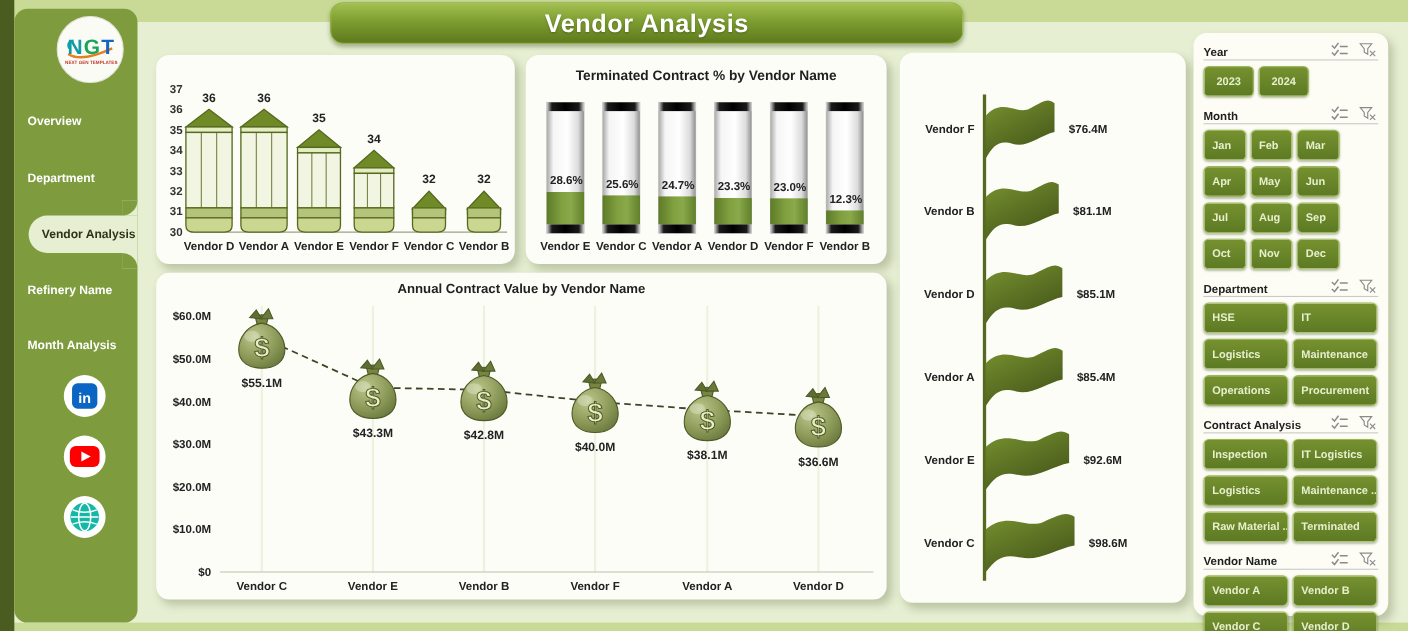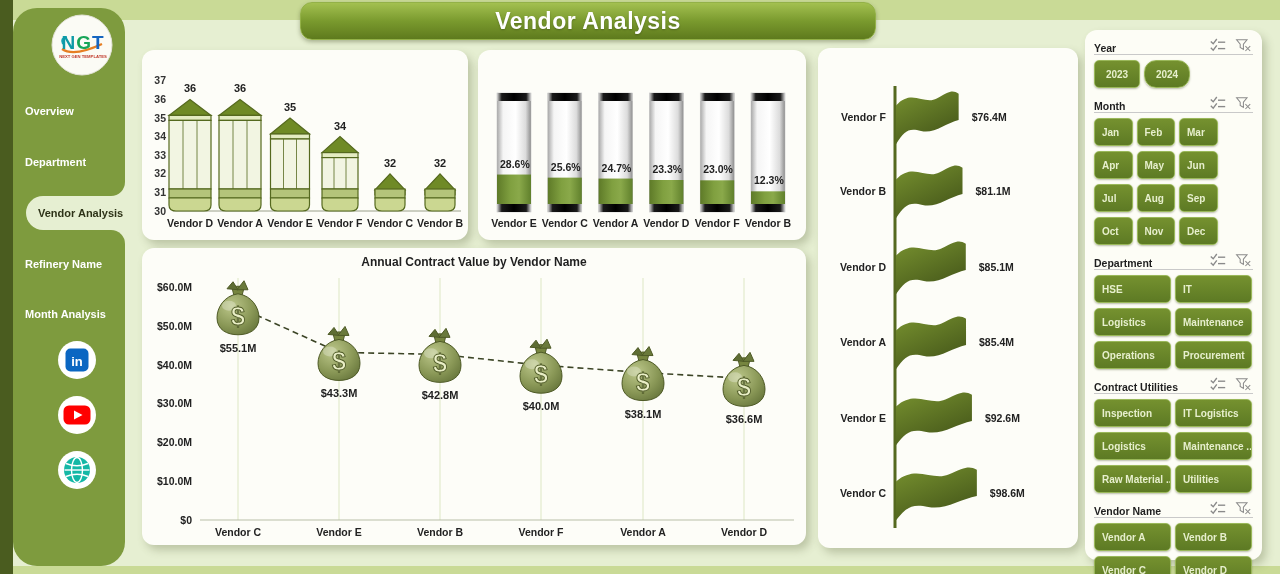--- a/index.html
+++ b/index.html
@@ -1,20 +1,20 @@
 <!DOCTYPE html>
 <html><head>
 <meta charset="utf-8">
 <style>
   * { margin:0; padding:0; box-sizing:border-box; }
   html,body { width:1280px; height:574px; overflow:hidden; }
   body { position:relative; background:#c9da96; font-family:"Liberation Sans",sans-serif; }
   #main-bg { position:absolute; left:0; top:20px; width:1280px; height:546px; background:#e6efd2; }
   #side-strip { position:absolute; left:0; top:0; width:13px; height:574px; background:#4a5c1f; }
-  #sidebar { position:absolute; left:13px; top:8px; width:112px; height:558px; background:#7e9b3e; border-radius:24px; }
+  #sidebar { position:absolute; left:13px; top:8px; width:112px; height:558px; background:#7e9b3e; border-radius:12px; }
   #logo-wrap { position:absolute; left:25px; top:5px; width:88px; height:66px; display:flex; justify-content:center; }
   .nav-item { position:absolute; left:0; width:96px; height:34px; display:flex; align-items:center; padding-left:12px;
               color:#ffffff; font-weight:bold; font-size:11px; cursor:pointer; }
   .nav-item.active { left:13px; width:99px; background:#e6efd2; border-top-left-radius:17px; border-bottom-left-radius:17px;
                      color:#2e3318; }
   .tab-curve { position:absolute; right:0; width:14px; height:14px; background:#e6efd2; }
   .tab-curve::before { content:''; position:absolute; inset:0; background:#7e9b3e; }
   .tab-curve.top::before { border-bottom-right-radius:14px; }
   .tab-curve.bot::before { border-top-right-radius:14px; }
   .social { position:absolute; left:44px; width:40px; height:40px; }
@@ -179,20 +179,21 @@
           <line x1="20" y1="21" x2="20" y2="15.200000000000003" stroke="#55691f" stroke-width="0.8"></line>
           <rect x="0" y="15.200000000000003" width="30" height="9" fill="#b4c47a" stroke="#55691f" stroke-width="1.2"></rect>
           <path d="M0 24.200000000000003 L30 24.200000000000003 L30 31.200000000000003 Q30 37.2 23 37.2 L7 37.2 Q0 37.2 0 31.200000000000003 Z" fill="#cbd791" stroke="#55691f" stroke-width="1.2"></path>
         </g>
         <text x="298" y="116.8" text-anchor="middle" font-size="11" font-weight="bold" fill="#222">32</text>
         <text x="298" y="177" text-anchor="middle" font-size="10.5" font-weight="bold" fill="#222">Vendor B</text>
       </svg></div>
 </div>
 
 <div id="card-terminated" class="card">
+  <div class="card-title">Terminated Contract % by Vendor Name</div>
   <div class="plot" id="plot-terminated"><svg width="328" height="190" viewBox="0 0 328 190">
         <defs>
     <linearGradient id="tubeG" x1="0" y1="0" x2="1" y2="0">
       <stop offset="0" stop-color="#a8a8a8"></stop>
             <stop offset="0.18" stop-color="#f5f5f5"></stop>
       <stop offset="0.55" stop-color="#ffffff"></stop>
             <stop offset="0.84" stop-color="#dcdcdc"></stop>
       <stop offset="1" stop-color="#8e8e8e"></stop>
           </linearGradient>
     <linearGradient id="capG" x1="0" y1="0" x2="1" y2="0">
@@ -399,21 +400,21 @@
       <path d="M1 12 l3 3 l4.5-6" fill="none" stroke="#8a8a8a" stroke-width="1.7"></path>
       <line x1="10" y1="13" x2="19" y2="13" stroke="#8a8a8a" stroke-width="1.7"></line>
         </svg>
         <svg width="16" height="14" viewBox="0 0 20 17">
       <path d="M2 2 H15 L10.5 7.5 V14 L6.5 11.5 V7.5 Z" fill="none" stroke="#8a8a8a" stroke-width="1.3"></path>
       <path d="M13 10 l6 6 M19 10 l-6 6" stroke="#8a8a8a" stroke-width="1.3"></path>
         </svg>
       </span></div>
     <div class="slicer-grid">
       <div class="slicer-btn center" style="width: 46px;">2023</div>
-      <div class="slicer-btn center" style="width: 46px; border-radius: 12px;">2024</div>
+      <div class="slicer-btn center" style="width: 46px;">2024</div>
     </div>
     <div class="slicer-header"><span class="sh-title">Month</span>
                    <span class="slicer-icons">
         <svg width="16" height="14" viewBox="0 0 20 17">
       <path d="M1 4 l3 3 l4.5-6" fill="none" stroke="#8a8a8a" stroke-width="1.7"></path>
       <line x1="10" y1="5" x2="19" y2="5" stroke="#8a8a8a" stroke-width="1.7"></line>
       <path d="M1 12 l3 3 l4.5-6" fill="none" stroke="#8a8a8a" stroke-width="1.7"></path>
       <line x1="10" y1="13" x2="19" y2="13" stroke="#8a8a8a" stroke-width="1.7"></line>
         </svg>
         <svg width="16" height="14" viewBox="0 0 20 17">
@@ -449,40 +450,40 @@
         </svg>
       </span></div>
     <div class="slicer-grid">
       <div class="slicer-btn" style="width: 77px;">HSE</div>
       <div class="slicer-btn" style="width: 77px;">IT</div>
       <div class="slicer-btn" style="width: 77px;">Logistics</div>
       <div class="slicer-btn" style="width: 77px;">Maintenance</div>
       <div class="slicer-btn" style="width: 77px;">Operations</div>
       <div class="slicer-btn" style="width: 77px;">Procurement</div>
     </div>
-    <div class="slicer-header"><span class="sh-title">Contract Utilities</span>
+    <div class="slicer-header"><span class="sh-title">Contract Analysis</span>
                    <span class="slicer-icons">
         <svg width="16" height="14" viewBox="0 0 20 17">
       <path d="M1 4 l3 3 l4.5-6" fill="none" stroke="#8a8a8a" stroke-width="1.7"></path>
       <line x1="10" y1="5" x2="19" y2="5" stroke="#8a8a8a" stroke-width="1.7"></line>
       <path d="M1 12 l3 3 l4.5-6" fill="none" stroke="#8a8a8a" stroke-width="1.7"></path>
       <line x1="10" y1="13" x2="19" y2="13" stroke="#8a8a8a" stroke-width="1.7"></line>
         </svg>
         <svg width="16" height="14" viewBox="0 0 20 17">
       <path d="M2 2 H15 L10.5 7.5 V14 L6.5 11.5 V7.5 Z" fill="none" stroke="#8a8a8a" stroke-width="1.3"></path>
       <path d="M13 10 l6 6 M19 10 l-6 6" stroke="#8a8a8a" stroke-width="1.3"></path>
         </svg>
       </span></div>
     <div class="slicer-grid">
       <div class="slicer-btn" style="width: 77px;">Inspection</div>
       <div class="slicer-btn" style="width: 77px;">IT Logistics</div>
       <div class="slicer-btn" style="width: 77px;">Logistics</div>
       <div class="slicer-btn" style="width: 77px;">Maintenance ...</div>
       <div class="slicer-btn" style="width: 77px;">Raw Material ...</div>
-      <div class="slicer-btn" style="width: 77px;">Utilities</div>
+      <div class="slicer-btn" style="width: 77px;">Terminated</div>
     </div>
     <div class="slicer-header"><span class="sh-title">Vendor Name</span>
                    <span class="slicer-icons">
         <svg width="16" height="14" viewBox="0 0 20 17">
       <path d="M1 4 l3 3 l4.5-6" fill="none" stroke="#8a8a8a" stroke-width="1.7"></path>
       <line x1="10" y1="5" x2="19" y2="5" stroke="#8a8a8a" stroke-width="1.7"></line>
       <path d="M1 12 l3 3 l4.5-6" fill="none" stroke="#8a8a8a" stroke-width="1.7"></path>
       <line x1="10" y1="13" x2="19" y2="13" stroke="#8a8a8a" stroke-width="1.7"></line>
         </svg>
         <svg width="16" height="14" viewBox="0 0 20 17">

